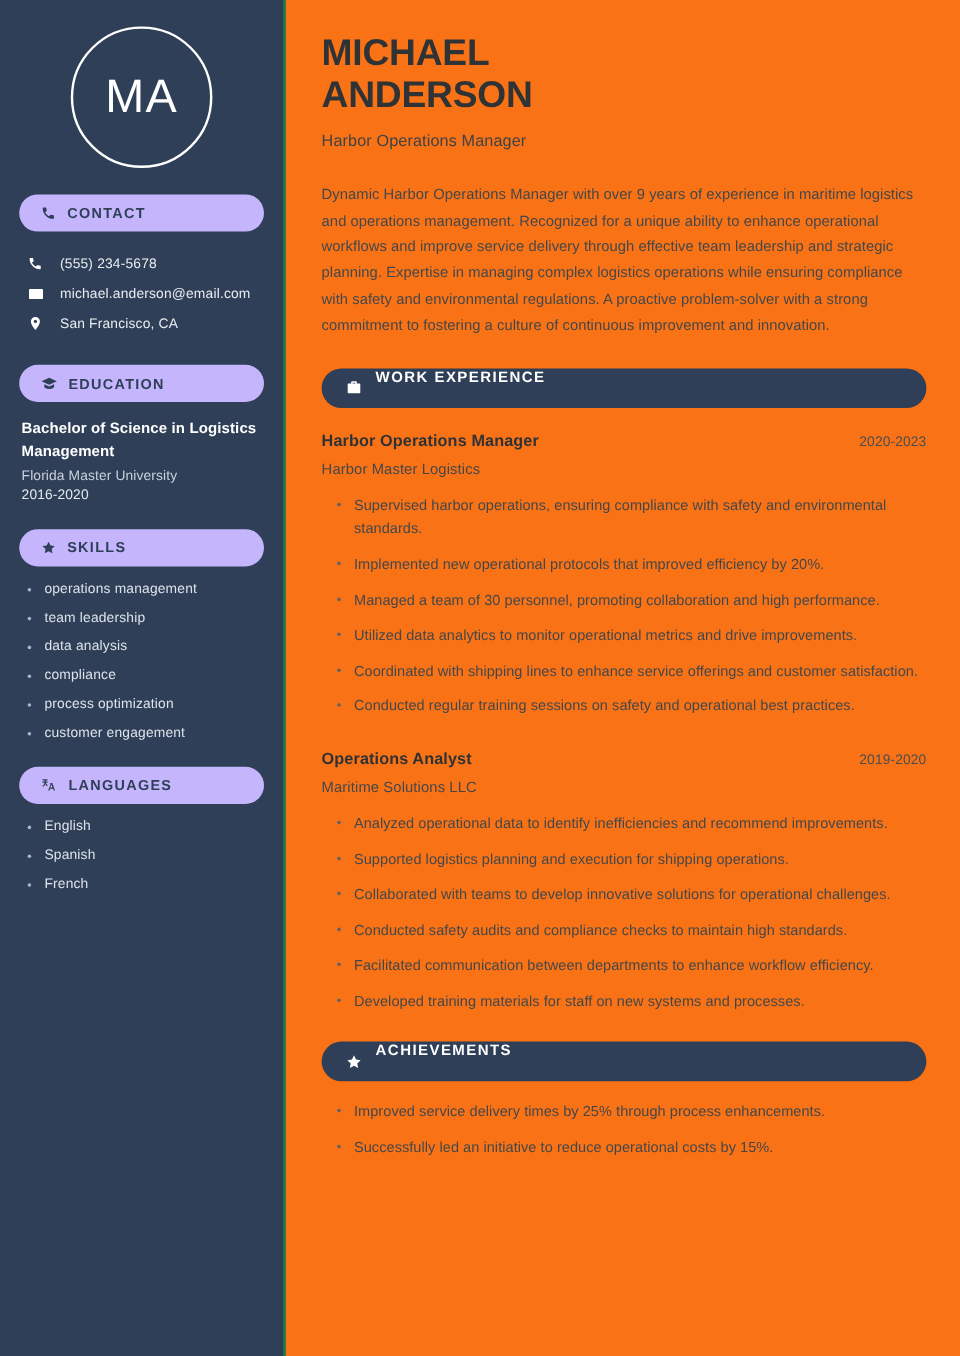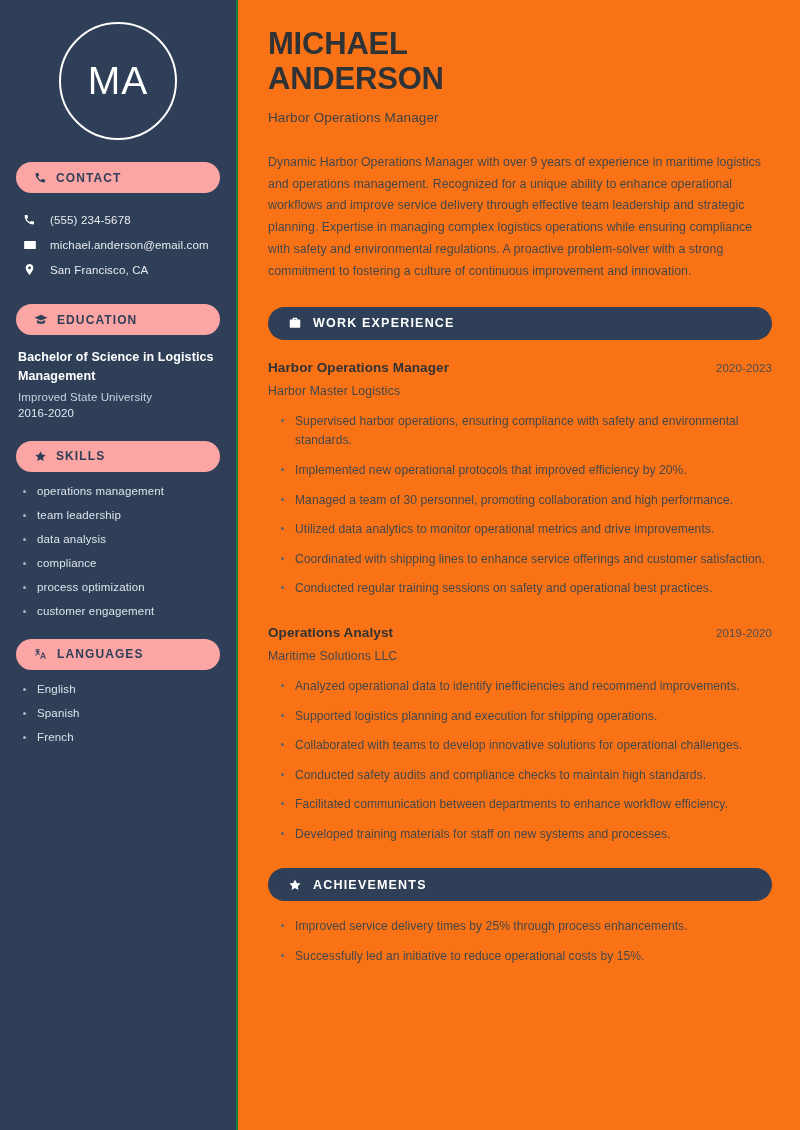--- a/index.html
+++ b/index.html
@@ -49,21 +49,21 @@
     display: flex;
     align-items: center;
     justify-content: center;
     color: #ffffff;
     font-size: 39px;
     font-weight: normal;
     letter-spacing: 1px;
   }
 
   .pill {
-    background: #fca5a5;
+    background: #c4b5fd;
     border-radius: 999px;
     height: 31px;
     display: flex;
     align-items: center;
     gap: 9px;
     padding: 0 18px;
     margin-top: 22px;
   }
 
   .pill .pill-label {
@@ -175,21 +175,20 @@
     line-height: 1.78;
     margin-top: 27px;
     letter-spacing: .05px;
   }
 
   .sec-bar {
     background: #2e3f57;
     border-radius: 999px;
     height: 33px;
     display: flex;
-    align-items: center;
     gap: 11px;
     padding: 0 20px;
     margin-top: 24px;
   }
 
   .sec-bar .ic { display: flex; align-items: center; color: #ffffff; }
 
   .sec-bar .sec-label {
     color: #ffffff;
     font-size: 12.5px;
@@ -304,21 +303,21 @@
       <span class="ic">
         <svg width="14" height="14" viewBox="0 0 24 24" fill="currentColor">
           <path d="M12 3 1 8l11 5 11-5-11-5zm-7 9.2V16c0 1.7 3.1 3 7 3s7-1.3 7-3v-3.8l-7 3.2-7-3.2z"></path>
         </svg>
       </span>
       <span class="pill-label">EDUCATION</span>
     </div>
 
     <div class="edu-block">
       <div class="edu-degree">Bachelor of Science in Logistics Management</div>
-      <div class="edu-school">Improved State University</div>
+      <div class="edu-school">Florida Master University</div>
       <div class="edu-dates">2016-2020</div>
     </div>
 
     <div class="pill">
       <span class="ic">
         <svg width="13" height="13" viewBox="0 0 24 24" fill="currentColor">
           <path d="M12 2.5l2.9 6 6.6.9-4.8 4.6 1.2 6.5-5.9-3.2-5.9 3.2 1.2-6.5L2.5 9.4l6.6-.9 2.9-6z"></path>
         </svg>
       </span>
       <span class="pill-label">SKILLS</span>

